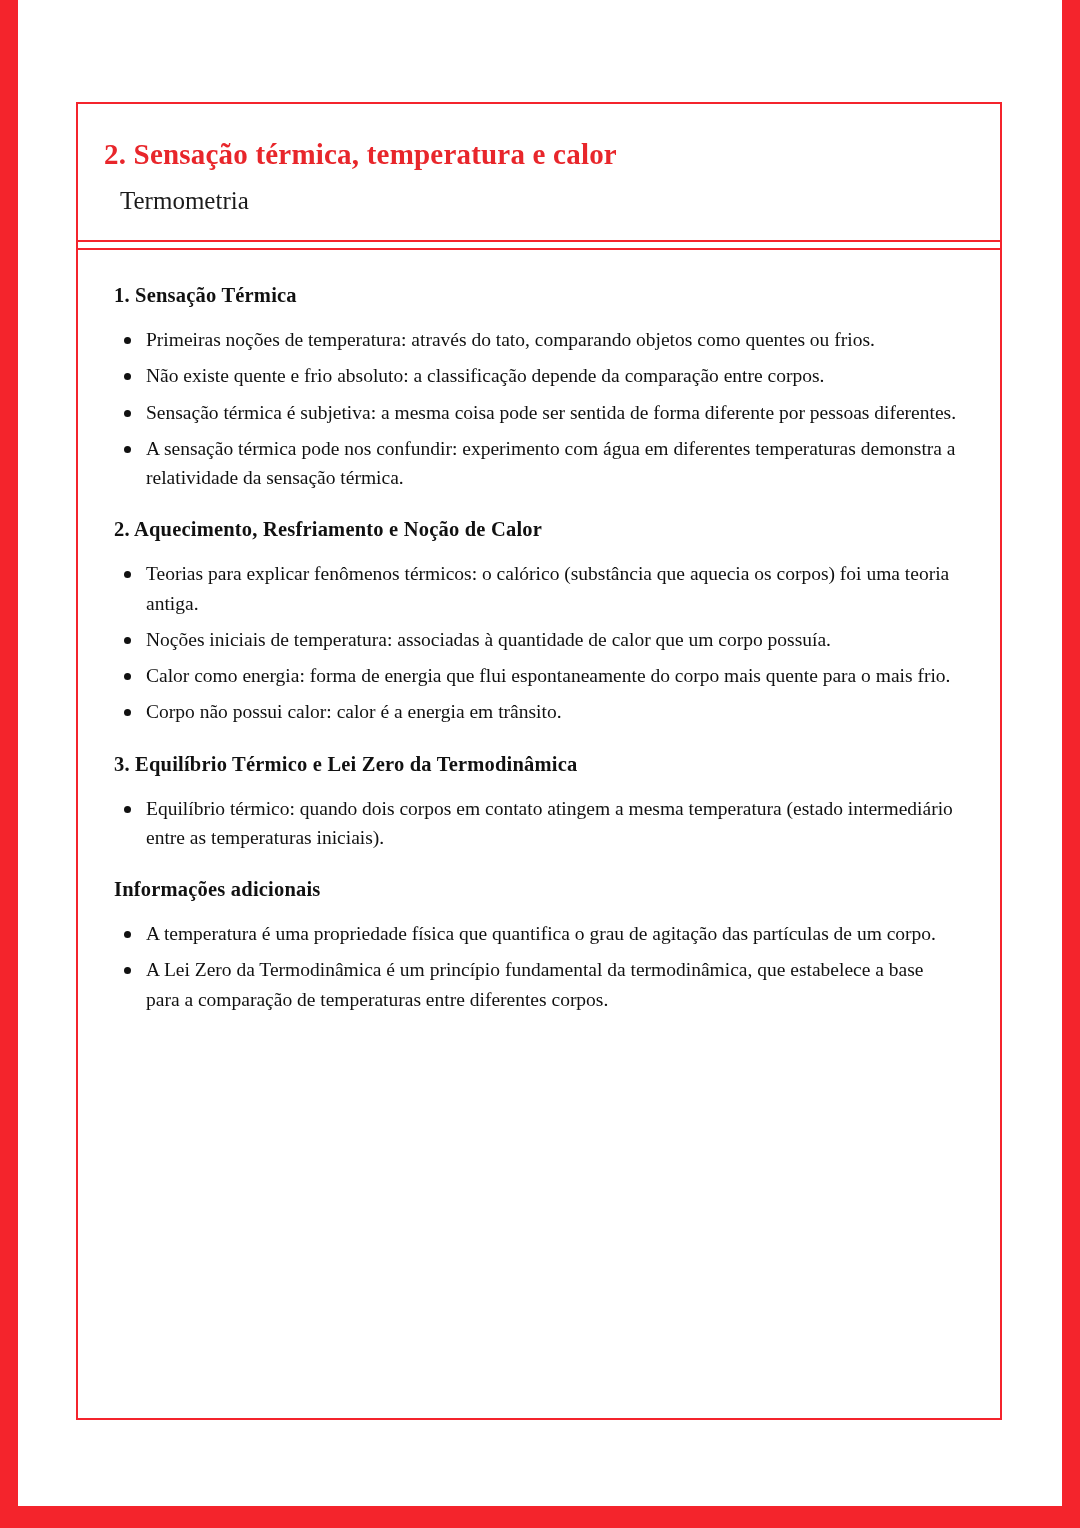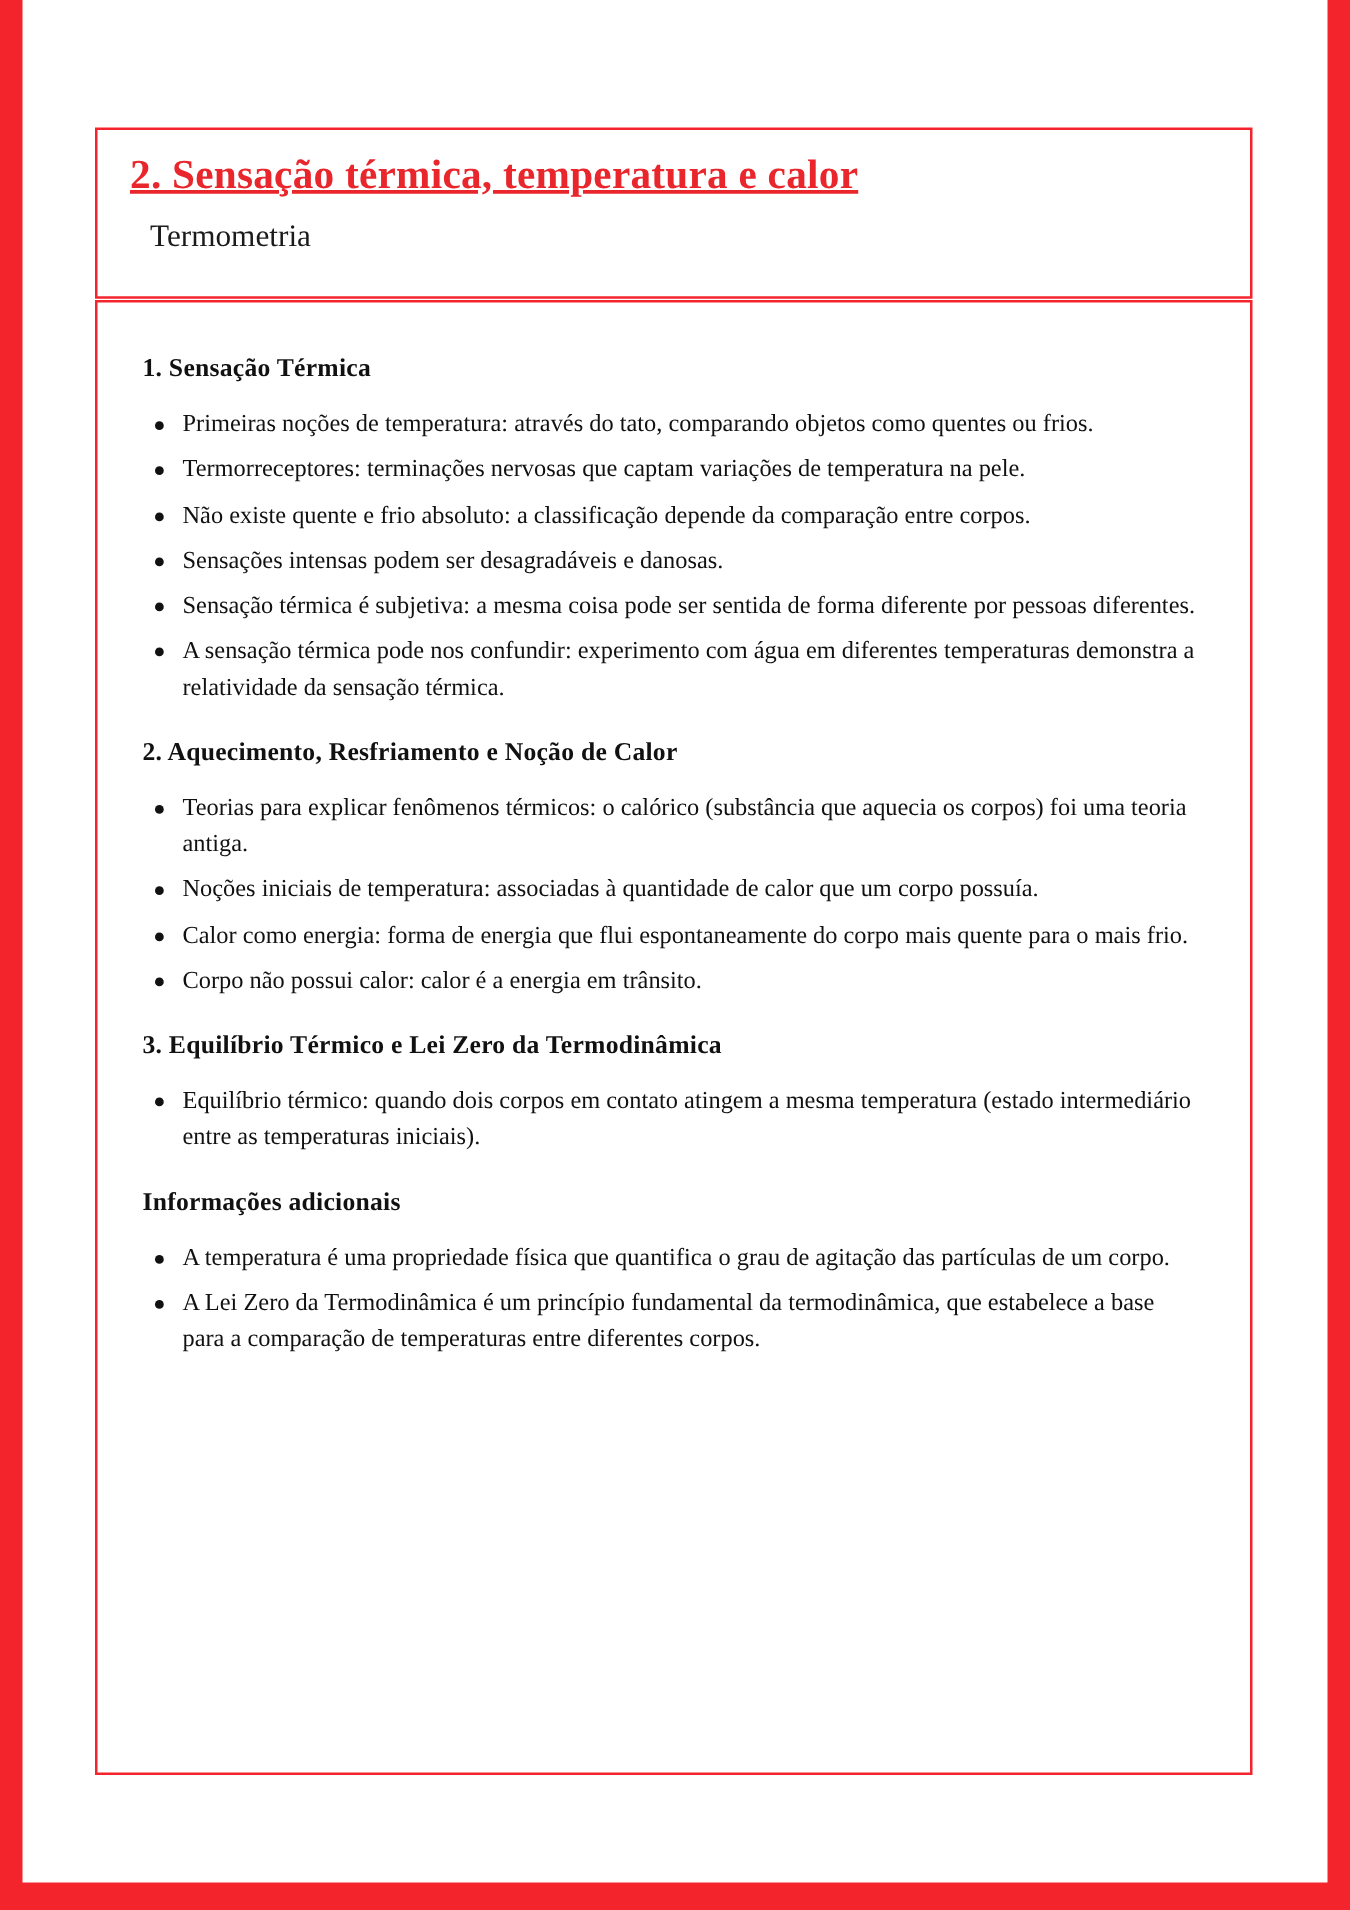--- a/index.html
+++ b/index.html
@@ -42,26 +42,25 @@
     position: absolute;
     left: 76px;
     top: 102px;
     width: 926px;
     box-sizing: border-box;
     border: 2px solid #f4242c;
     padding: 18px 26px 16px 26px;
   }
   .doc-title {
     color: #e8262b;
-    font-size: 33px;
+    font-size: 29px;
     font-weight: 700;
     letter-spacing: 0.2px;
     line-height: 1.12;
-    margin: 0 0 2px 0;
-    text-decoration: underline;
+    margin: 16px 0 2px 0;
   }
   .doc-subtitle {
     color: #1b1b1b;
     font-size: 25px;
     font-weight: 400;
     line-height: 1.2;
     margin: 16px;
   }
 
   .content-box {
@@ -121,23 +120,21 @@
     <h1 class="doc-title">2. Sensação térmica, temperatura e calor</h1>
     <p class="doc-subtitle">Termometria</p>
   </div>
 
   <div class="content-box">
 
     <div class="section">
       <h2 class="section-heading">1. Sensação Térmica</h2>
       <ul class="bullets">
         <li>Primeiras noções de temperatura: através do tato, comparando objetos como quentes ou frios.</li>
-        <li>Termorreceptores: terminações nervosas que captam variações de temperatura na pele.</li>
         <li>Não existe quente e frio absoluto: a classificação depende da comparação entre corpos.</li>
-        <li>Sensações intensas podem ser desagradáveis e danosas.</li>
         <li>Sensação térmica é subjetiva: a mesma coisa pode ser sentida de forma diferente por pessoas diferentes.</li>
         <li>A sensação térmica pode nos confundir: experimento com água em diferentes temperaturas demonstra a relatividade da sensação térmica.</li>
       </ul>
     </div>
 
     <div class="section">
       <h2 class="section-heading">2. Aquecimento, Resfriamento e Noção de Calor</h2>
       <ul class="bullets">
         <li>Teorias para explicar fenômenos térmicos: o calórico (substância que aquecia os corpos) foi uma teoria antiga.</li>
         <li>Noções iniciais de temperatura: associadas à quantidade de calor que um corpo possuía.</li>

